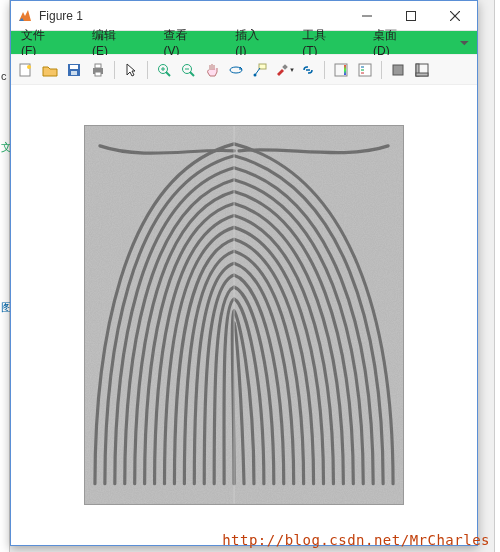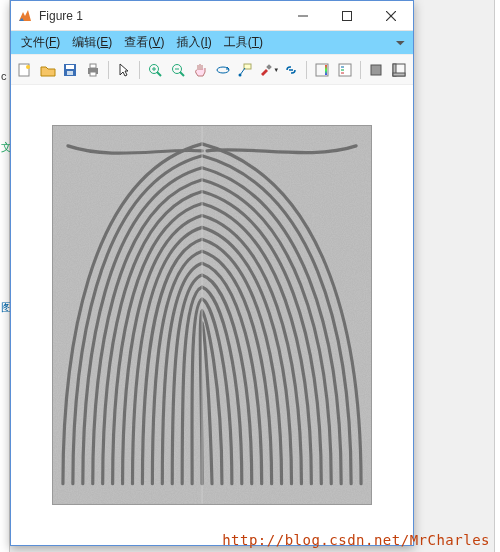--- a/index.html
+++ b/index.html
@@ -1,27 +1,27 @@
 <!DOCTYPE html>
 <html><head>
 <meta charset="utf-8">
 <style>
   * { box-sizing: border-box; margin: 0; padding: 0; font-family: "Microsoft YaHei", "SimSun", sans-serif; }
   body { background: #f0f0f0; width: 500px; height: 552px; overflow: hidden; position: relative; }
   .left-clutter { position: absolute; left: 0; top: 0; width: 10px; height: 552px; background: #fff; border-right: 1px solid #ccc; }
   .right-clutter { position: absolute; right: 0; top: 0; width: 6px; height: 552px; background: #fff; border-left: 1px solid #ccc; }
   .left-clutter span, .right-clutter span { position: absolute; font-size: 11px; color: #333; left: 1px; }
-  .window { position: absolute; left: 10px; top: 0; width: 404px; height: 546px; background: #7dd3fc; border: 1px solid #5a8fd6; box-shadow: 0 3px 10px rgba(0,0,0,.3); display: flex; flex-direction: column; }
+  .window { position: absolute; left: 10px; top: 0; width: 468px; height: 546px; background: #22c55e; border: 1px solid #5a8fd6; box-shadow: 0 3px 10px rgba(0,0,0,.3); display: flex; flex-direction: column; }
   .titlebar { height: 30px; background: #fff; display: flex; align-items: center; padding: 0 0 0 6px; border-bottom: 1px solid #e5e5e5; }
   .app-icon { width: 16px; height: 16px; margin-right: 6px; }
   .title-text { flex: 1; font-size: 12px; color: #333; }
   .win-controls { display: flex; height: 100%; }
   .win-btn { width: 44px; height: 100%; display: flex; align-items: center; justify-content: center; cursor: pointer; }
   .win-btn svg { width: 10px; height: 10px; }
-  .menubar { height: 24px; display: flex; align-items: center; padding: 0 4px; font-size: 12px; gap: 0; border-bottom: 1px solid #eee; }
+  .menubar { height: 24px; display: flex; align-items: center; padding: 0 4px; font-size: 12px; gap: 20px; border-bottom: 1px solid #eee; }
   .menu-item { padding: 2px 6px; cursor: pointer; color: #222; }
   .menu-item u { text-decoration: underline; }
   .toolbar { height: 30px; display: flex; align-items: center; padding: 2px 4px; gap: 2px; border-bottom: 1px solid #eee; background: #f8f8f8; }
   .tb-btn { width: 22px; height: 22px; display: flex; align-items: center; justify-content: center; border: 1px solid transparent; border-radius: 2px; cursor: pointer; }
   .tb-sep { width: 1px; height: 18px; background: #ccc; margin: 0 3px; }
   .tb-btn svg { width: 16px; height: 16px; }
   .canvas-area { flex: 1; background: #fff; display: flex; align-items: center; justify-content: center; position: relative; }
   .fig-image { width: 320px; height: 380px; background: #bfbfbf; border: 1px solid #999; position: relative; overflow: hidden; }
   .fingerprint { position: absolute; inset: 0; opacity: .85; }
   .watermark { position: absolute; bottom: 4px; right: 10px; font-size: 14px; color: #c2410c; font-family: monospace; letter-spacing: 0.5px; }
@@ -66,20 +66,21 @@
         </div>
     </div>
   </div>
 
   <div class="menubar">
     <span class="menu-item"><span>文件</span>(<u>F</u>)</span>
     <span class="menu-item"><span>编辑</span>(<u>E</u>)</span>
     <span class="menu-item"><span>查看</span>(<u>V</u>)</span>
     <span class="menu-item"><span>插入</span>(<u>I</u>)</span>
     <span class="menu-item"><span>工具</span>(<u>T</u>)</span>
+    <span class="menu-item"><span>桌面</span>(<u>D</u>)</span>
     <span style="flex:1"></span>
     <span style="font-size:12px;padding-right:4px;color:#555;">⏷</span>
   </div>
 
   <div class="toolbar">
     <div class="tb-btn">
         <svg viewBox="0 0 16 16">
           <rect x="2" y="2" width="10" height="12" fill="#fff" stroke="#888"></rect>
           <circle cx="11" cy="5" r="2" fill="#fc3"></circle>
         </svg>

